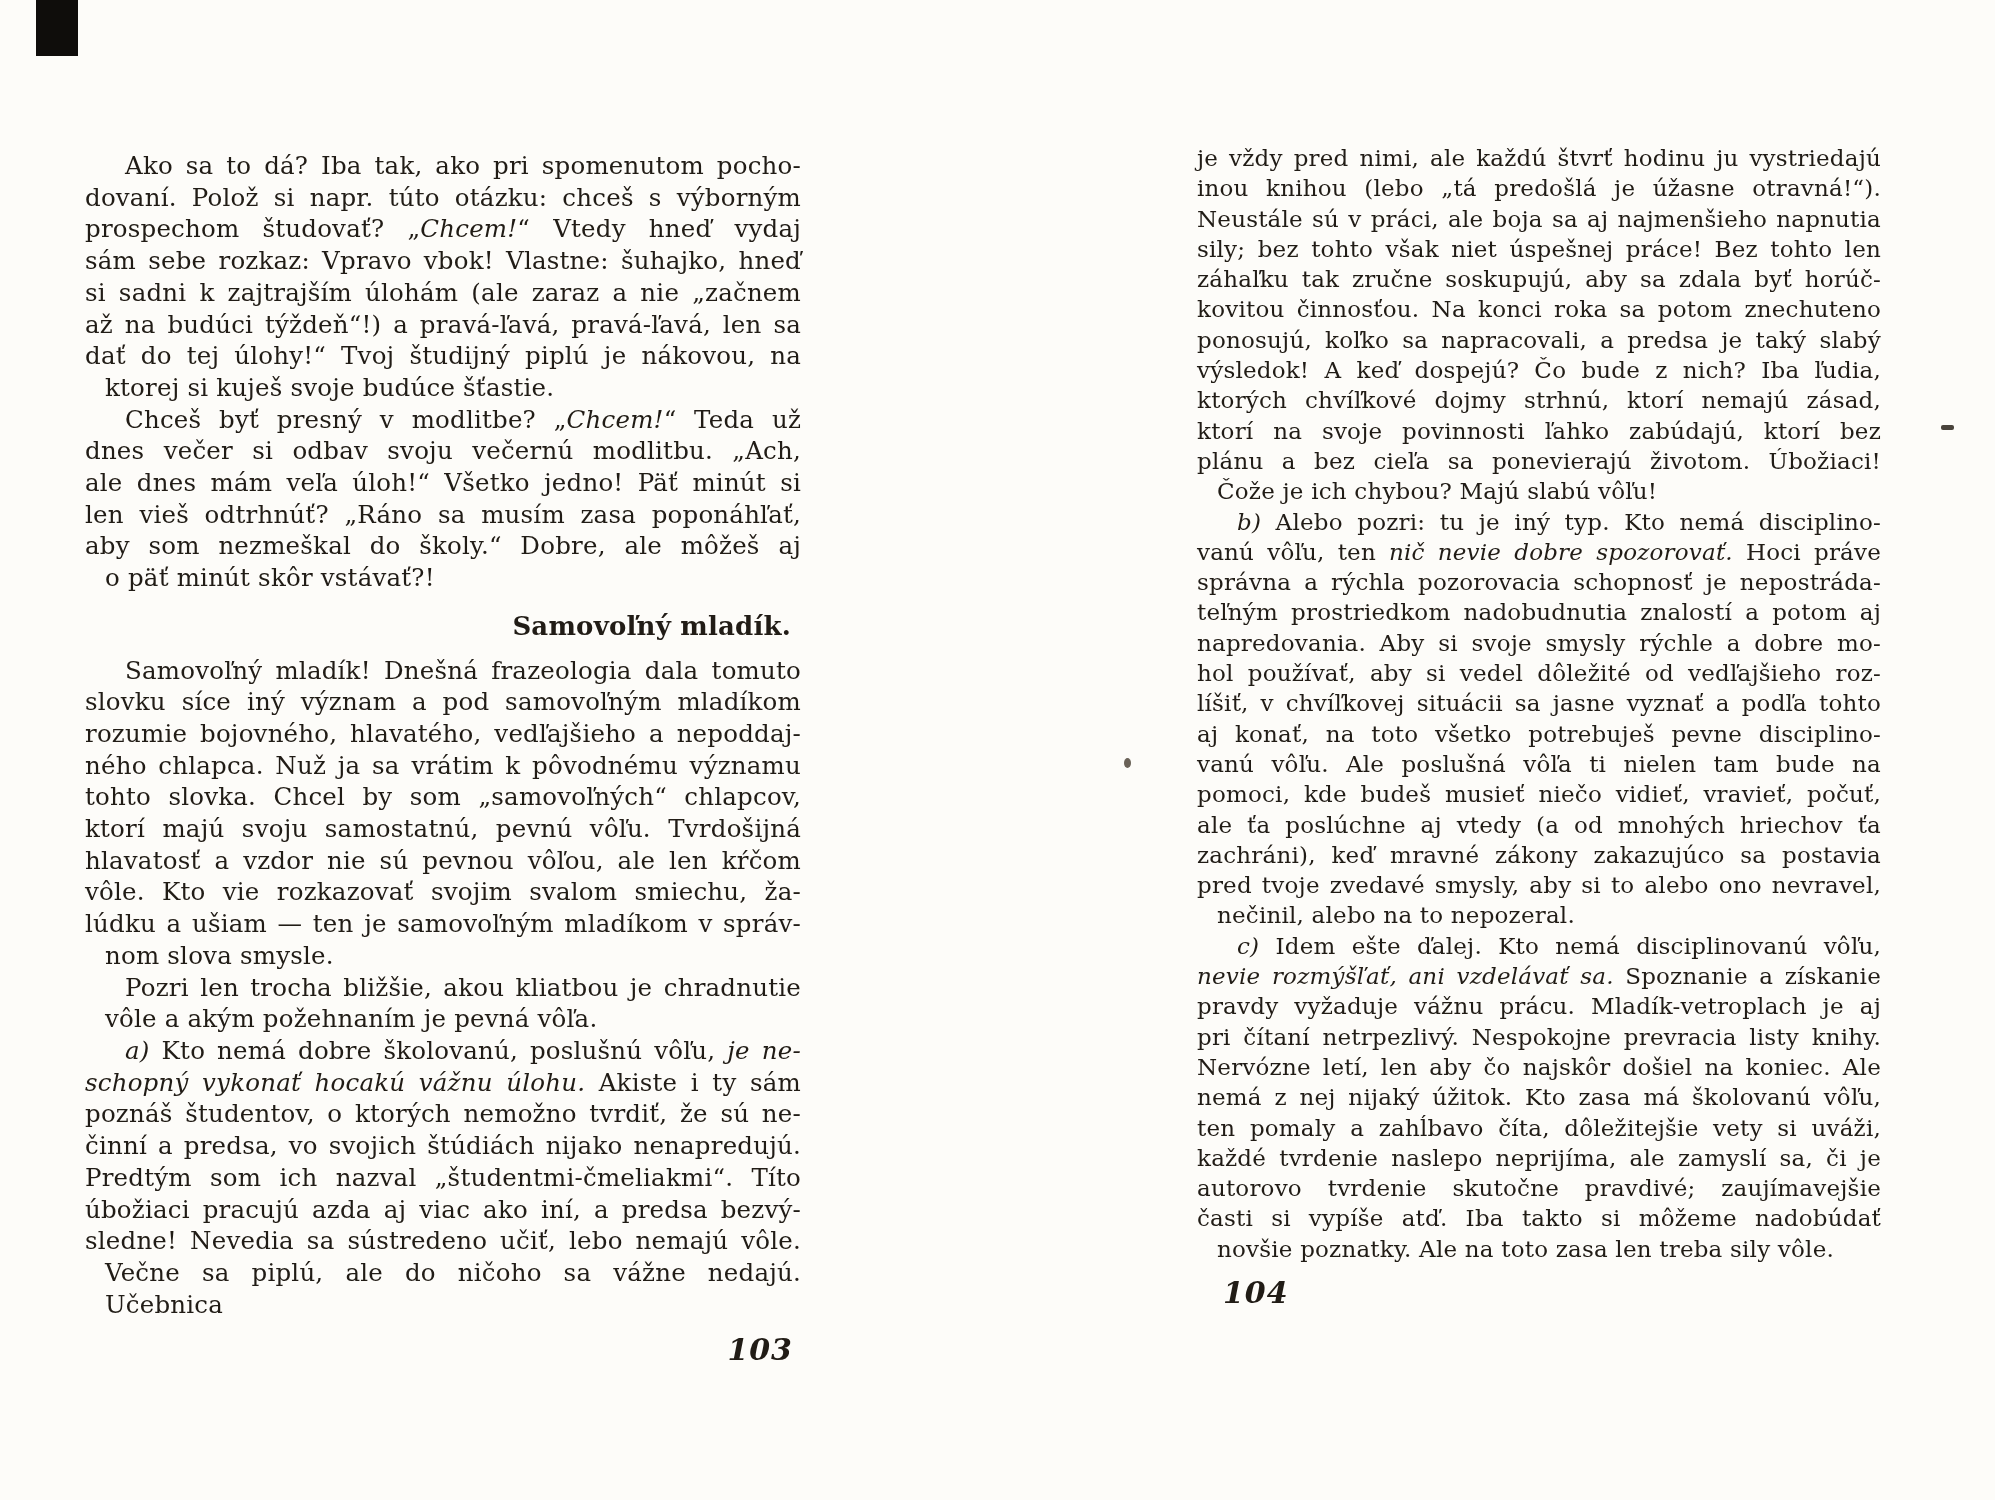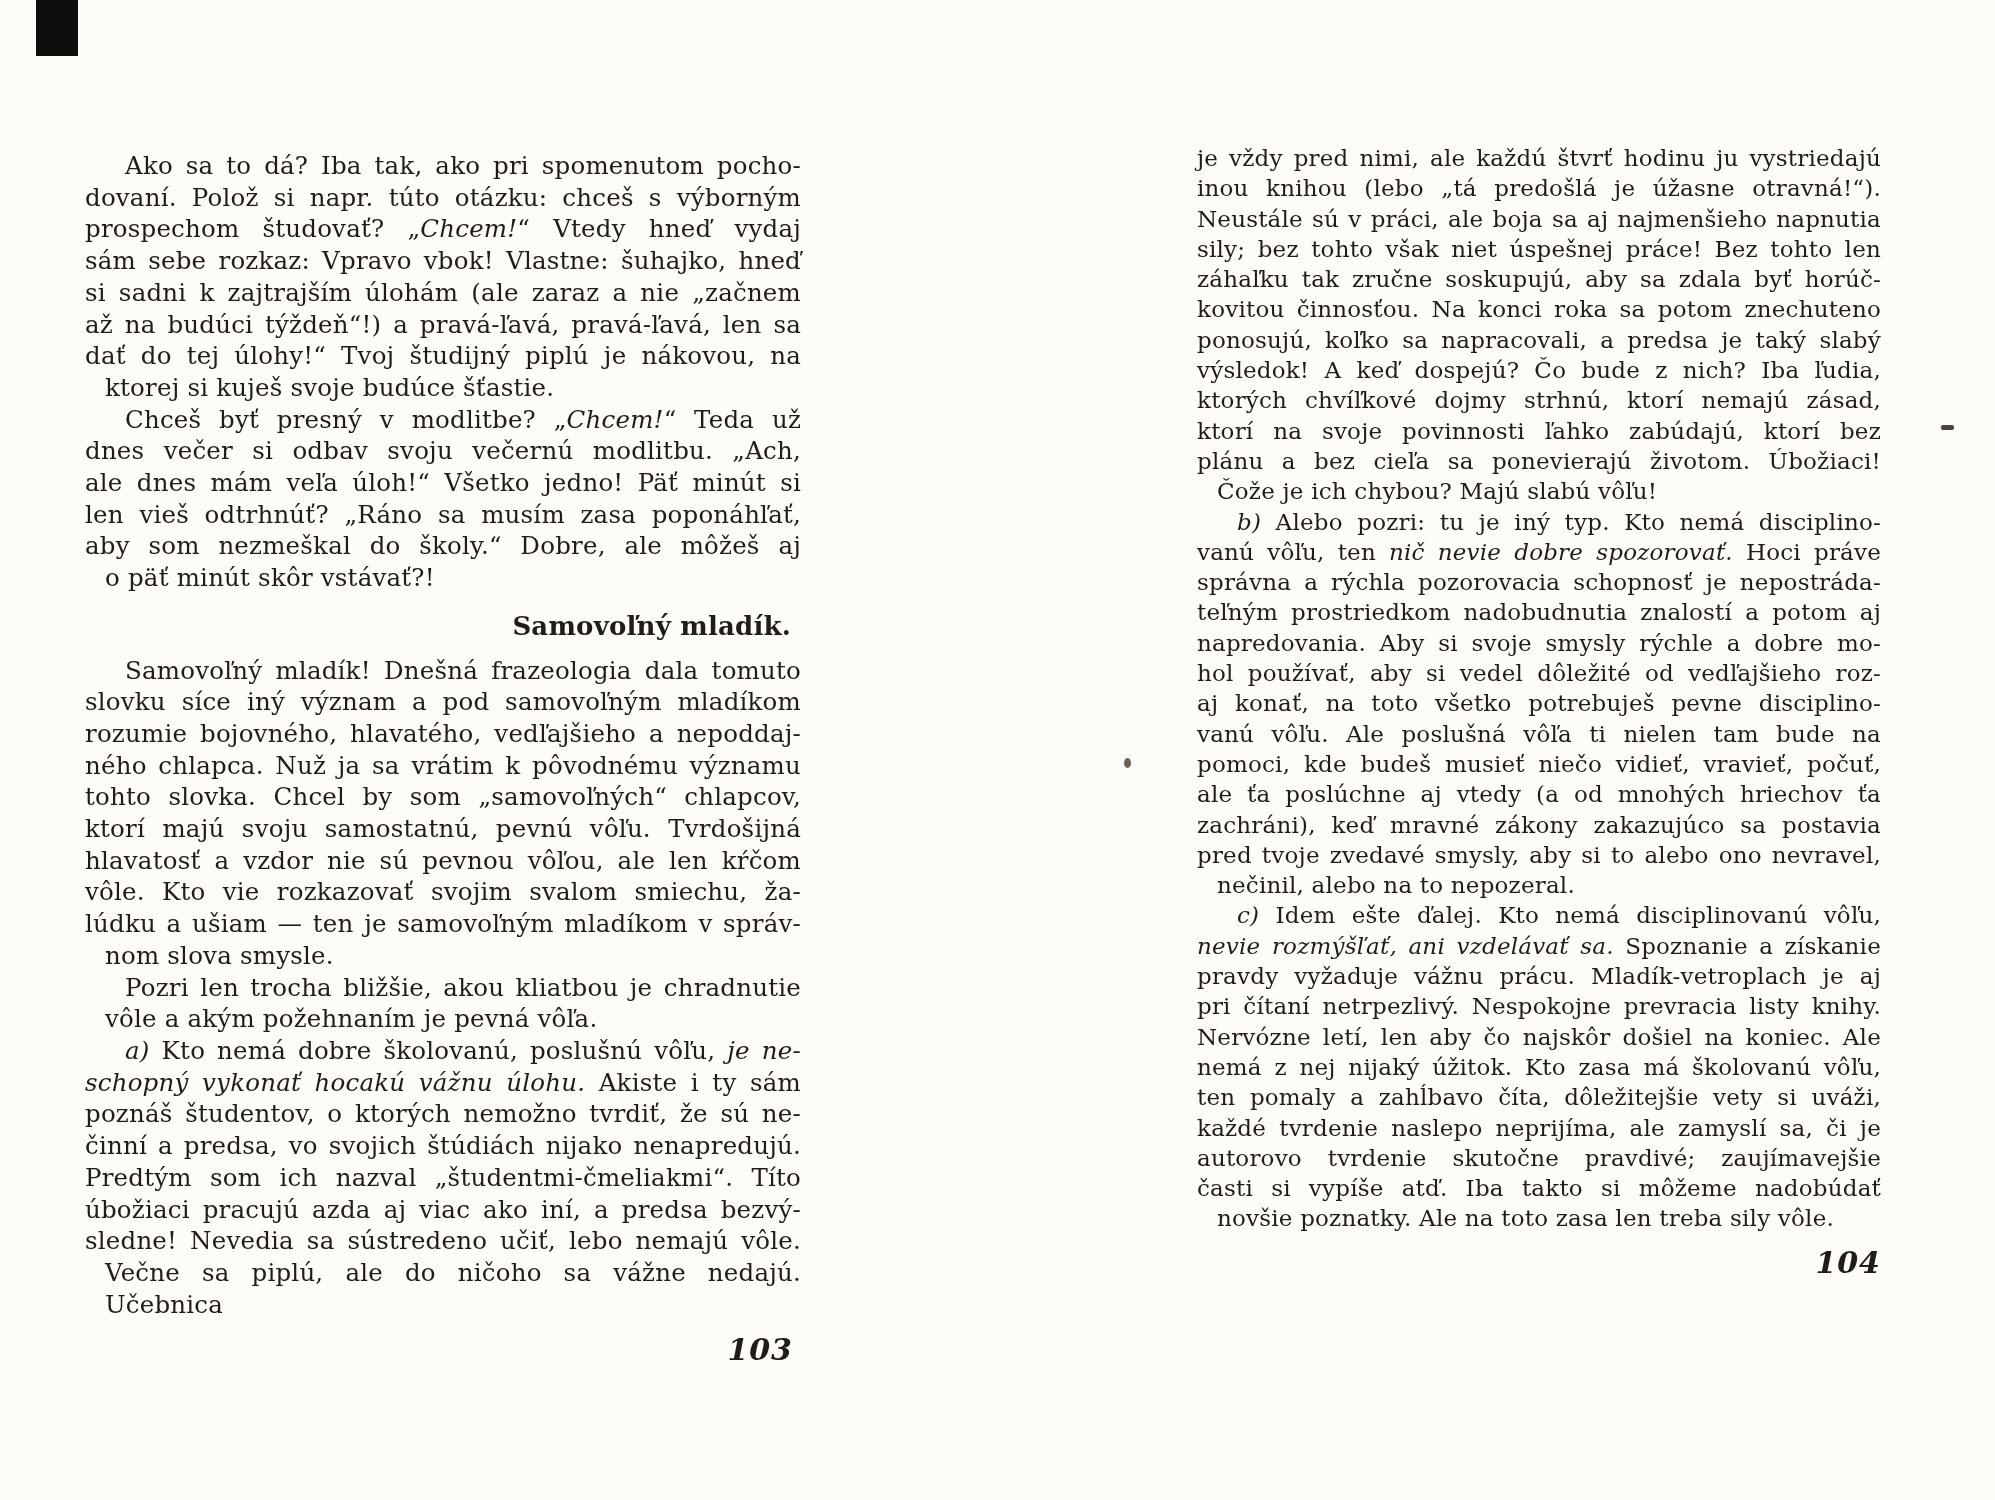--- a/index.html
+++ b/index.html
@@ -27,21 +27,21 @@
   }
   i{font-style:italic;}
   .pagenum{
     font-style:italic;
     font-weight:bold;
     margin-top:14px;
     font-size:30px;
     letter-spacing:1px;
   }
   .pagenum-left{text-align:right;padding-right:8px;}
-  .pagenum-right{text-align:right;padding-left:26px;}
+  .pagenum-right{text-align:left;padding-left:26px;}
   
   .corner-mark{position:absolute;left:36px;top:0;width:42px;height:56px;background:#0f0d0b;}
   .speck-1{position:absolute;left:1124px;top:758px;width:7px;height:10px;background:#6a6258;border-radius:50%;}
   .speck-2{position:absolute;left:1941px;top:425px;width:13px;height:5px;background:#4a443c;border-radius:2px;}
 </style>
 </head>
 <body>
 
 <div class="scan">
   <div class="corner-mark"></div>
@@ -115,20 +115,21 @@
           <div class="line">plánu a bez cieľa sa ponevierajú životom. Úbožiaci!</div>
           <div class="line last">Čože je ich chybou? Majú slabú vôľu!</div>
         </div>
         <div class="para">
           <div class="line indent"><i>b)</i> Alebo pozri: tu je iný typ. Kto nemá disciplino-</div>
           <div class="line">vanú vôľu, ten <i>nič nevie dobre spozorovať.</i> Hoci práve</div>
           <div class="line">správna a rýchla pozorovacia schopnosť je nepostráda-</div>
           <div class="line">teľným prostriedkom nadobudnutia znalostí a potom aj</div>
           <div class="line">napredovania. Aby si svoje smysly rýchle a dobre mo-</div>
           <div class="line">hol používať, aby si vedel dôležité od vedľajšieho roz-</div>
+          <div class="line">líšiť, v chvíľkovej situácii sa jasne vyznať a podľa tohto</div>
           <div class="line">aj konať, na toto všetko potrebuješ pevne disciplino-</div>
           <div class="line">vanú vôľu. Ale poslušná vôľa ti nielen tam bude na</div>
           <div class="line">pomoci, kde budeš musieť niečo vidieť, vravieť, počuť,</div>
           <div class="line">ale ťa poslúchne aj vtedy (a od mnohých hriechov ťa</div>
           <div class="line">zachráni), keď mravné zákony zakazujúco sa postavia</div>
           <div class="line">pred tvoje zvedavé smysly, aby si to alebo ono nevravel,</div>
           <div class="line last">nečinil, alebo na to nepozeral.</div>
         </div>
         <div class="para">
           <div class="line indent"><i>c)</i> Idem ešte ďalej. Kto nemá disciplinovanú vôľu,</div>

